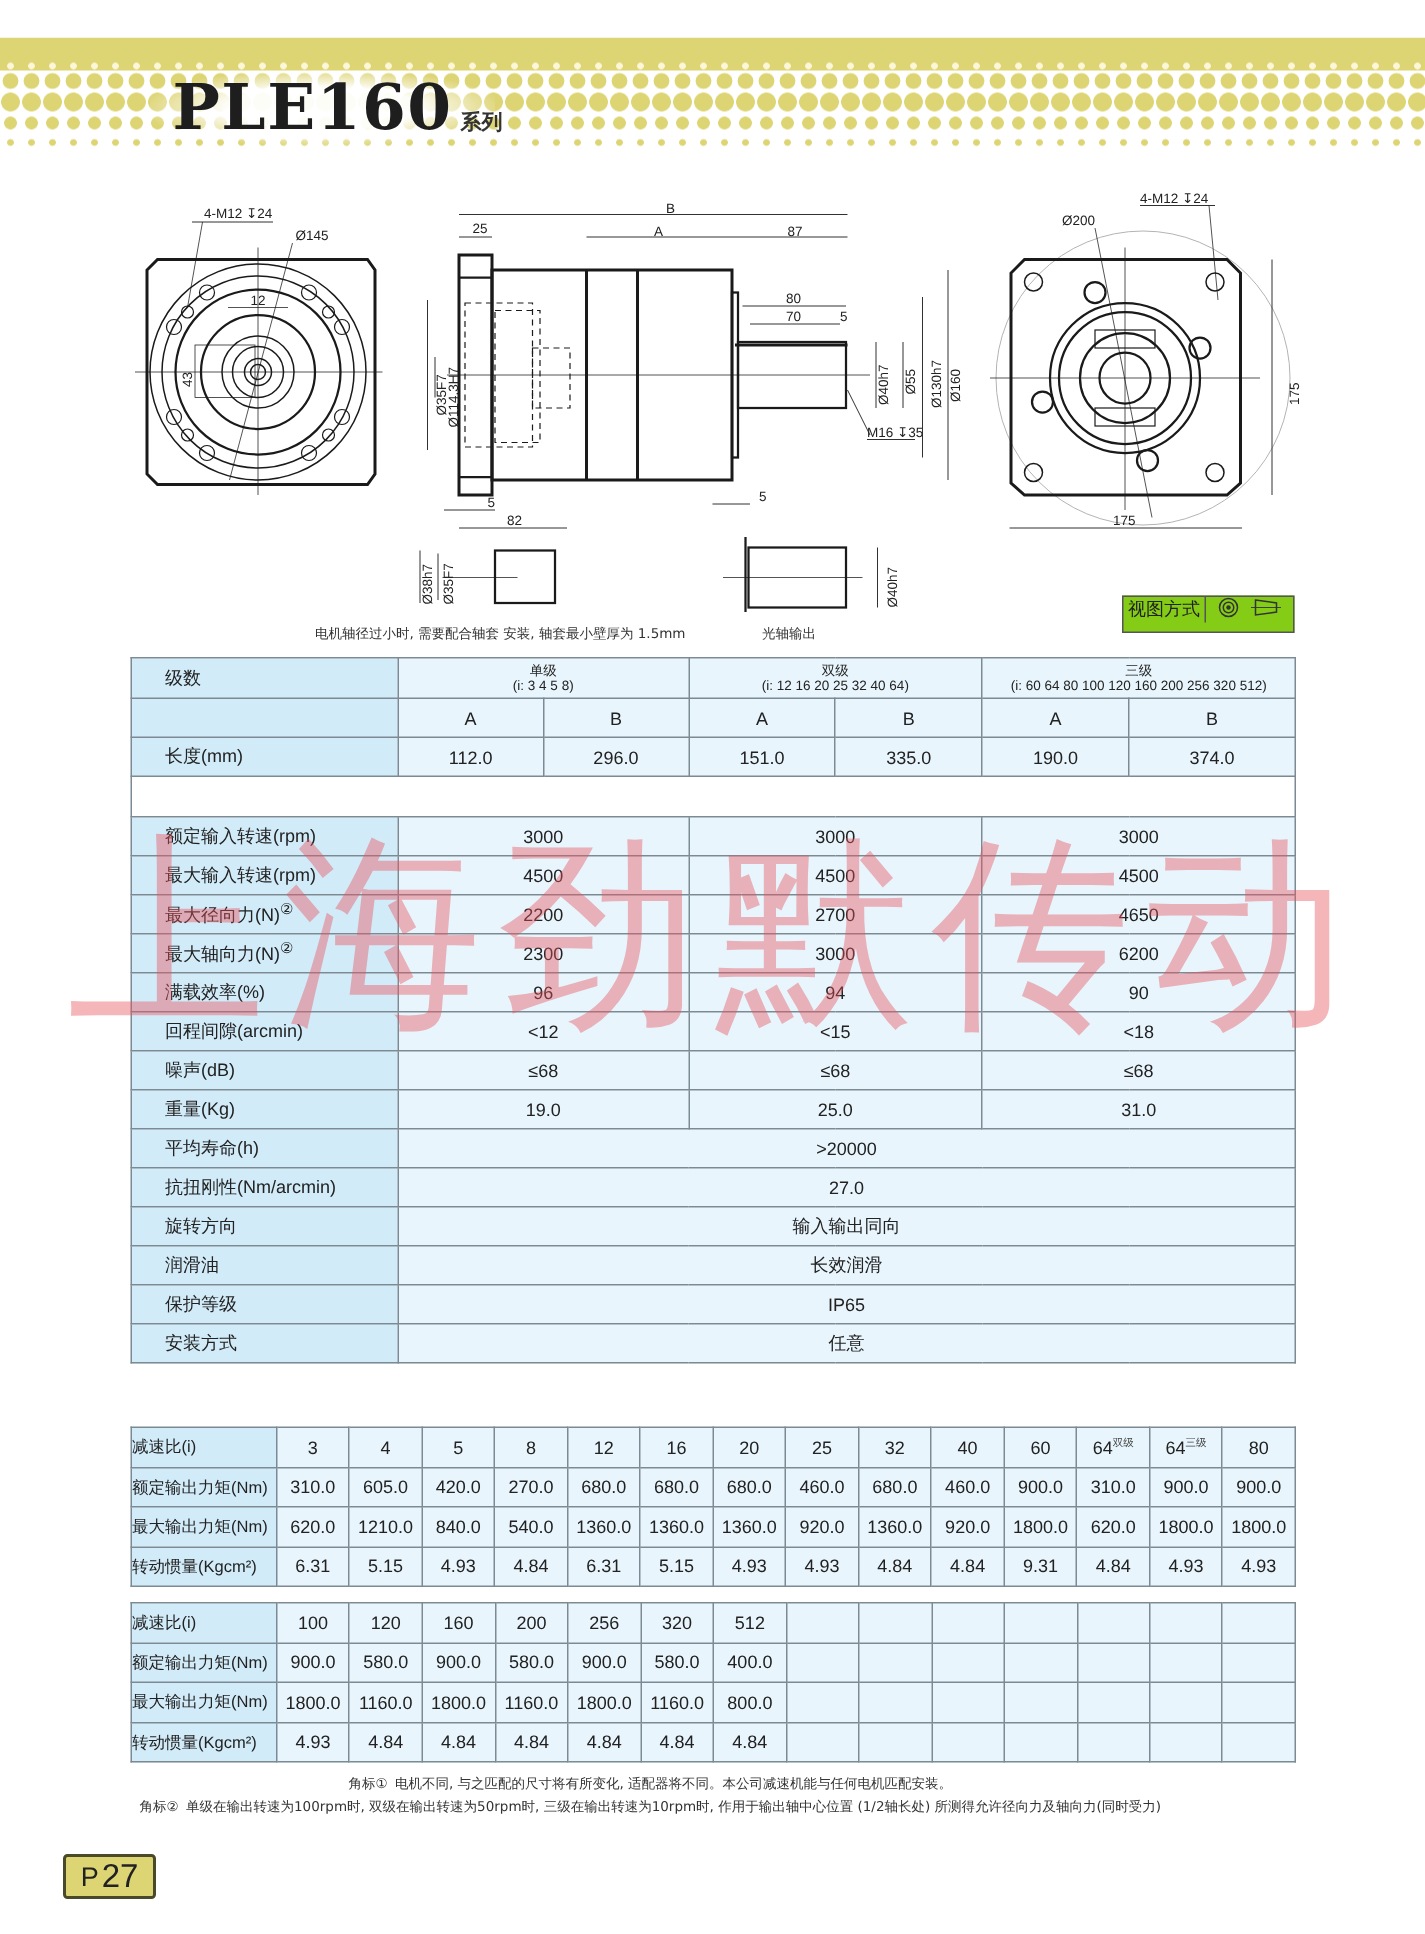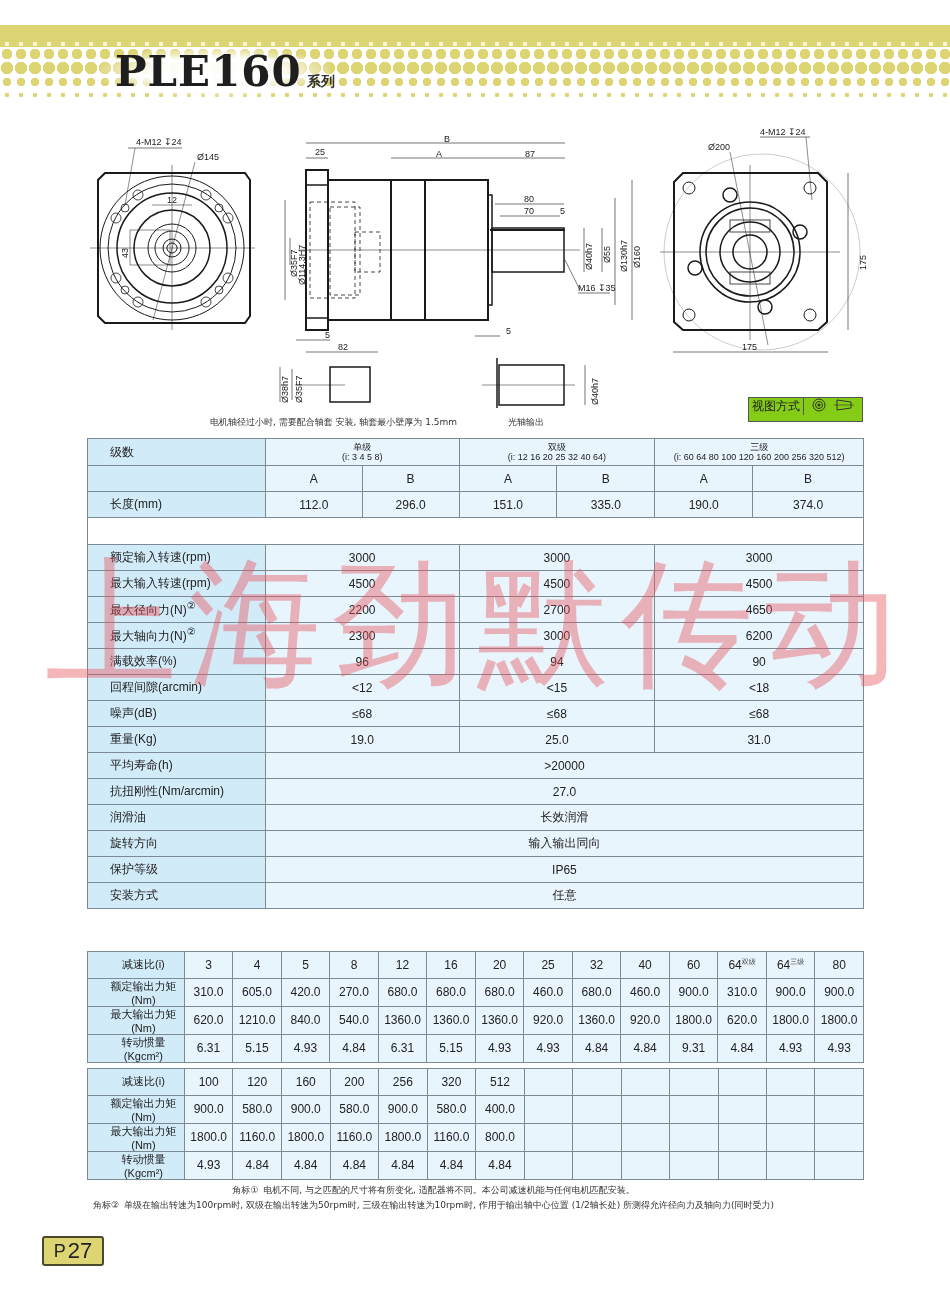--- a/index.html
+++ b/index.html
@@ -33,21 +33,21 @@
   td.h { background: #d2ebf8; text-align: left; padding-left: 22px; font-size: 12px; }
   td.blank { background: #fff; }
   .small { font-size: 9px; line-height: 10px; }
   .sup { font-size: 7px; vertical-align: super; color: #444; }
   .circ { font-size: 10px; vertical-align: super; }
 
   #t1 { left: 87px; top: 438px; width: 777px; }
   #t2 { left: 87px; top: 951px; width: 777px; }
   #t3 { left: 87px; top: 1068px; width: 777px; }
   #t2 td, #t3 td { height: 26.5px; font-size: 12px; }
-  #t2 td.h, #t3 td.h { padding-left: 15px; text-align: center; font-size: 11px; }
+  #t2 td.h, #t3 td.h { padding-left: 0; font-size: 11px; }
 
   
   .watermark { position: absolute; left: 45px; top: 548px; font-family: "DejaVu Serif", serif; font-size: 132px; color: rgba(230,80,90,0.42); letter-spacing: 12px; line-height: 150px; pointer-events: none; white-space: nowrap; transform: scaleY(1.05); }
 
   
   .notes { position: absolute; left: 88px; top: 1183px; font-size: 9px; color: #333; line-height: 15px; text-align: center; }
   .notes .lab { display: inline-block; width: 36px; }
 
   
   .pageno { position: absolute; left: 42px; top: 1236px; width: 62px; height: 30px; background: #ddd474; border: 2px solid #4a4a2a; border-radius: 3px; font-family: "Liberation Sans", sans-serif; font-size: 22px; color: #222; display: flex; align-items: center; justify-content: center; }
@@ -328,26 +328,26 @@
       </tr>
   <tr>
         <td class="h">平均寿命(h)</td>
         <td colspan="6">&gt;20000</td>
       </tr>
   <tr>
         <td class="h">抗扭刚性(Nm/arcmin)</td>
         <td colspan="6">27.0</td>
       </tr>
   <tr>
+        <td class="h">旋转方向</td>
+        <td colspan="6">输入输出同向</td>
+      </tr>
+  <tr>
         <td class="h">润滑油</td>
         <td colspan="6">长效润滑</td>
-      </tr>
-  <tr>
-        <td class="h">旋转方向</td>
-        <td colspan="6">输入输出同向</td>
       </tr>
   <tr>
         <td class="h">保护等级</td>
         <td colspan="6">IP65</td>
       </tr>
   <tr>
         <td class="h">安装方式</td>
         <td colspan="6">任意</td>
       </tr>
 </tbody>

